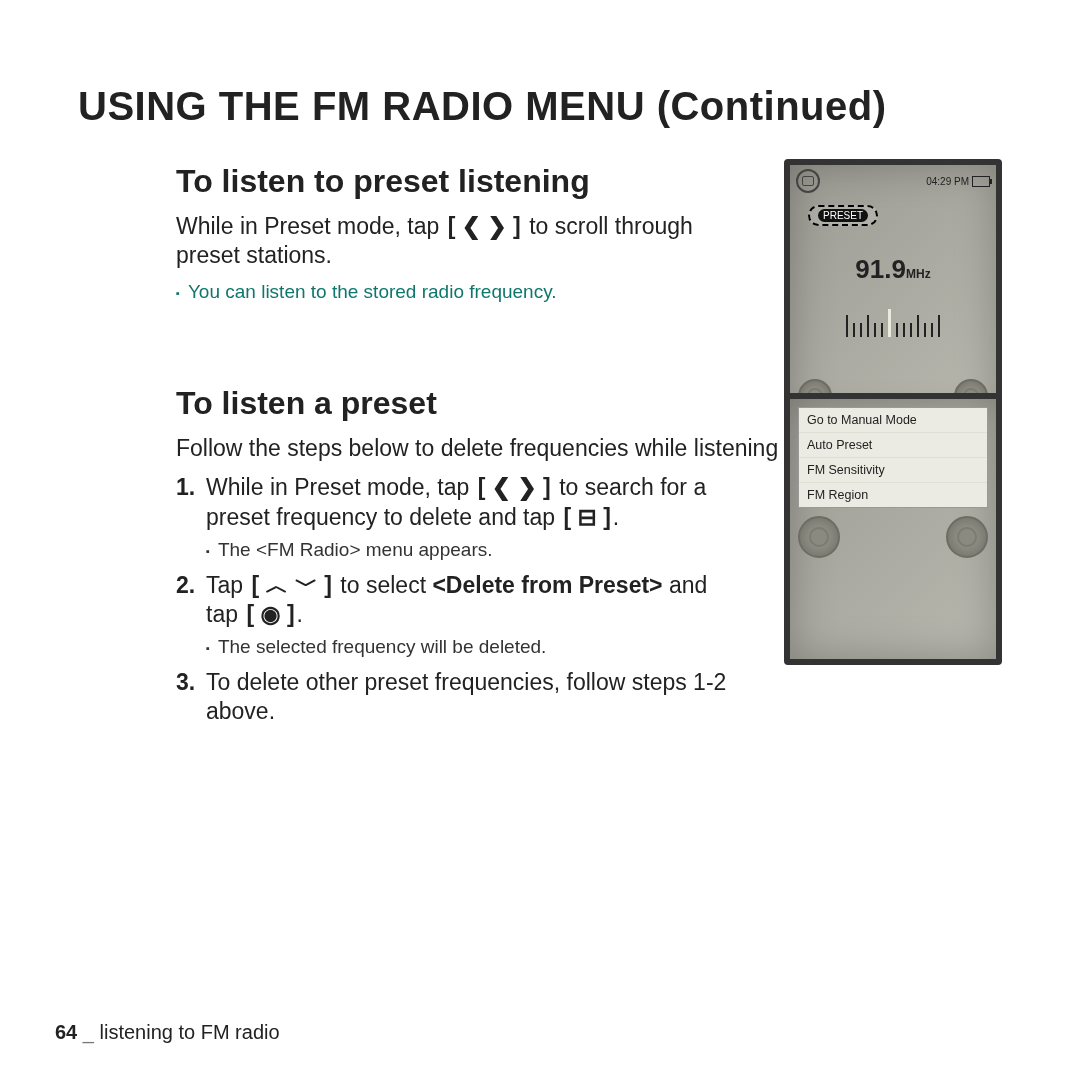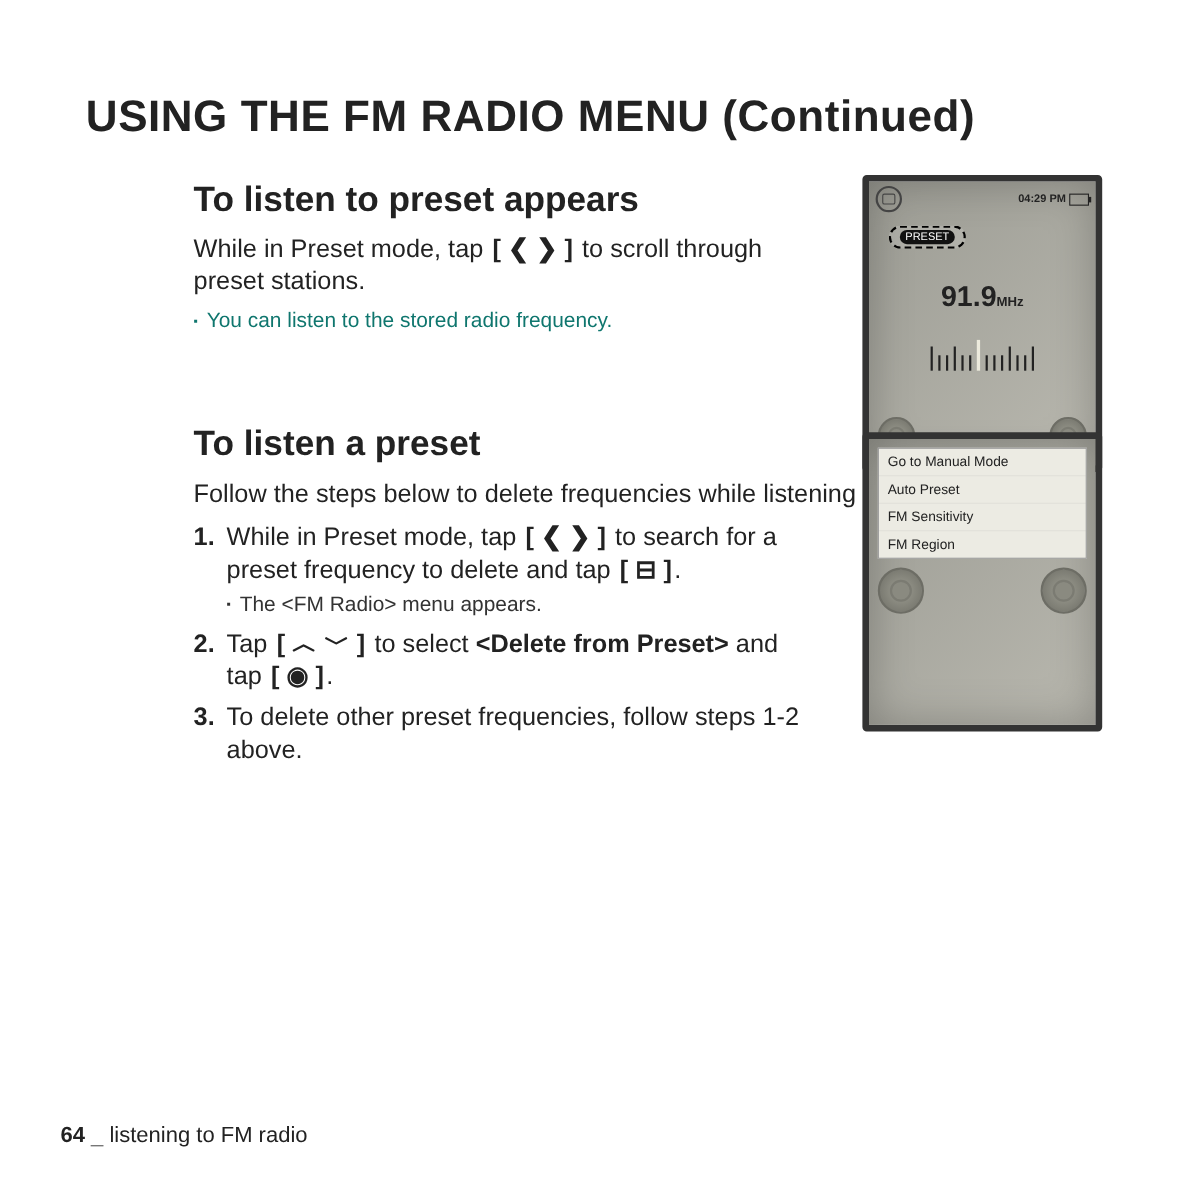--- a/index.html
+++ b/index.html
@@ -113,21 +113,21 @@
     top: -4px;
     width: 206px;
     height: 258px;
   }
   .d1-top {
     display:flex;
     justify-content:space-between;
     align-items:center;
     padding: 4px 6px 0 6px;
     font-size: 10px;
-    font-weight: bold;
+    font-weight: normal;
     color:#222;
   }
   .d1-radio-icon {
     width: 20px;
     height: 20px;
     border: 2px solid #444;
     border-radius: 50%;
     display:flex;
     align-items:center;
     justify-content:center;
@@ -261,21 +261,21 @@
   .divider-space{height:70px;}
   .section2{ margin-top: 12px;}
 </style>
 </head>
 <body>
 
 <div class="page">
   <div class="page-title">USING THE FM RADIO MENU (Continued)</div>
 
   <div class="section">
-    <div class="section-title">To listen to preset appears</div>
+    <div class="section-title">To listen to preset listening</div>
     <div class="body-text">
       <span>While in Preset mode, tap </span><span class="keybox">[ ❮  ❯ ]</span><span> to scroll through preset stations.</span>
     </div>
     <ul class="bullet-list">
       <li>You can listen to the stored radio frequency.</li>
     </ul>
 
     <div class="device device1">
       <div class="d1-top">
         <div class="d1-radio-icon">
@@ -328,20 +328,21 @@
         <span class="num">1.</span>
         <span class="txt">
           <span>While in Preset mode, tap </span><span class="keybox">[ ❮  ❯ ]</span><span> to search for a preset frequency to delete and tap </span><span class="keybox">[ ⊟ ]</span><span>.</span>
           <div class="sub">The &lt;FM Radio&gt; menu appears.</div>
         </span>
       </li>
       <li>
         <span class="num">2.</span>
         <span class="txt">
           <span>Tap </span><span class="keybox">[ ︿  ﹀ ]</span><span> to select </span><b>&lt;Delete from Preset&gt;</b><span> and tap </span><span class="keybox">[ ◉ ]</span><span>.</span>
+          <div class="sub">The selected frequency will be deleted.</div>
         </span>
       </li>
       <li>
         <span class="num">3.</span>
         <span class="txt">To delete other preset frequencies, follow steps 1-2 above.</span>
       </li>
     </ol>
 
     <div class="device device2">
       <div class="d2-menu">

